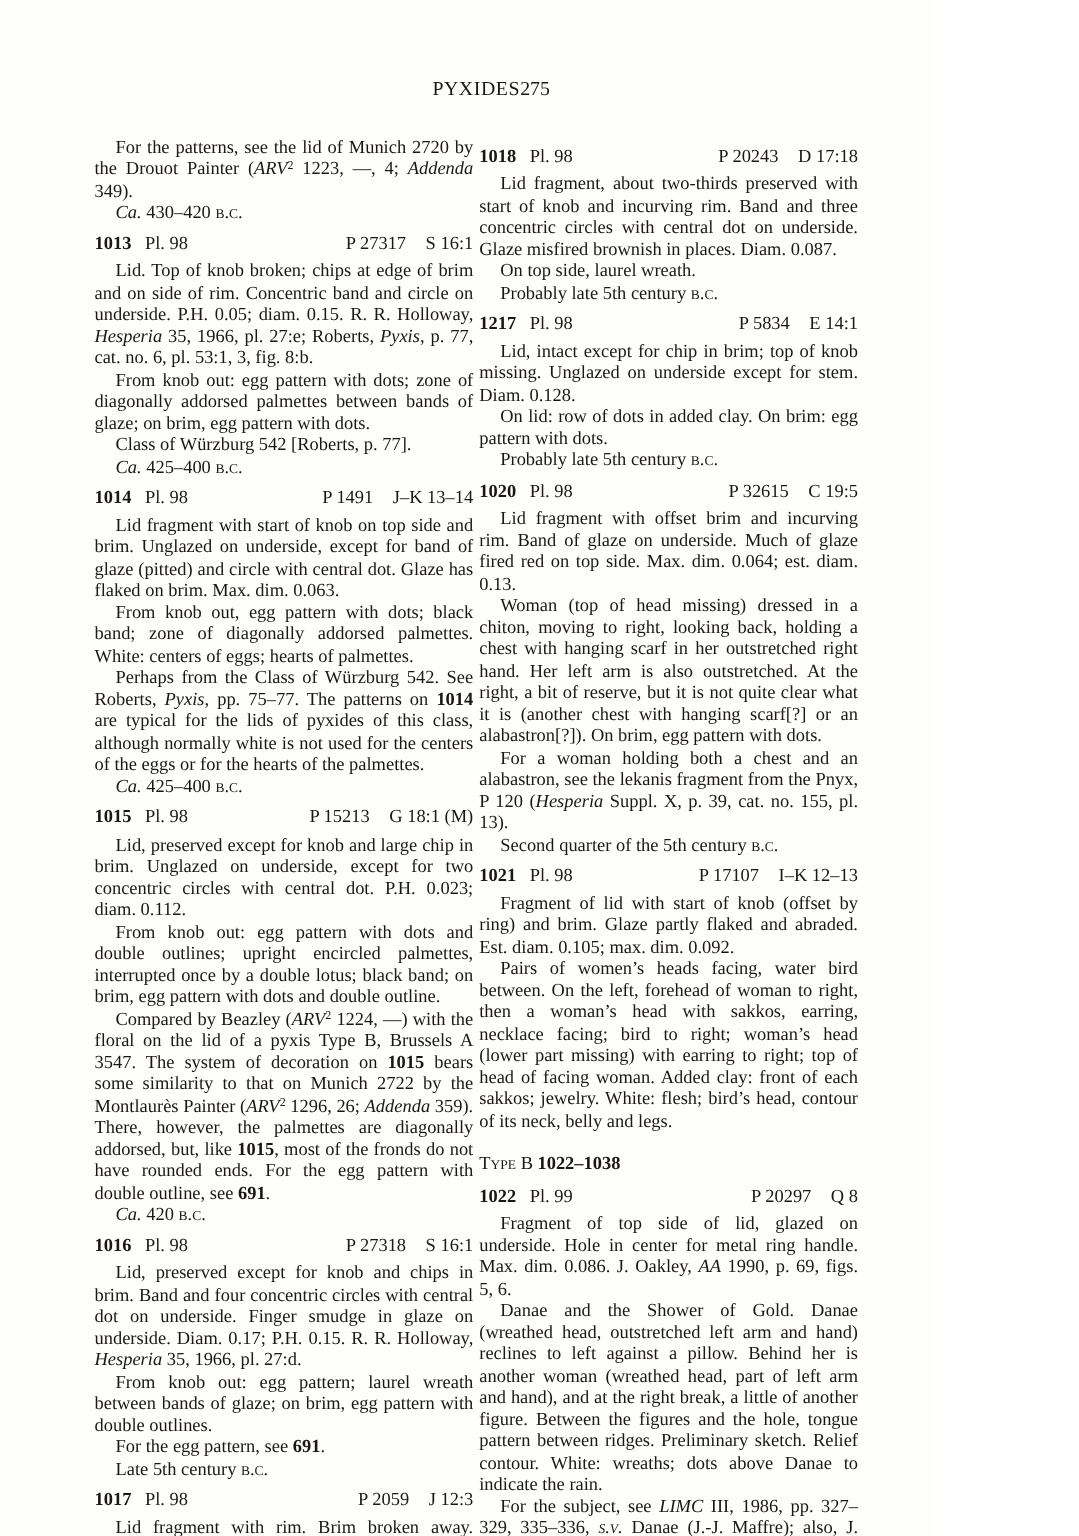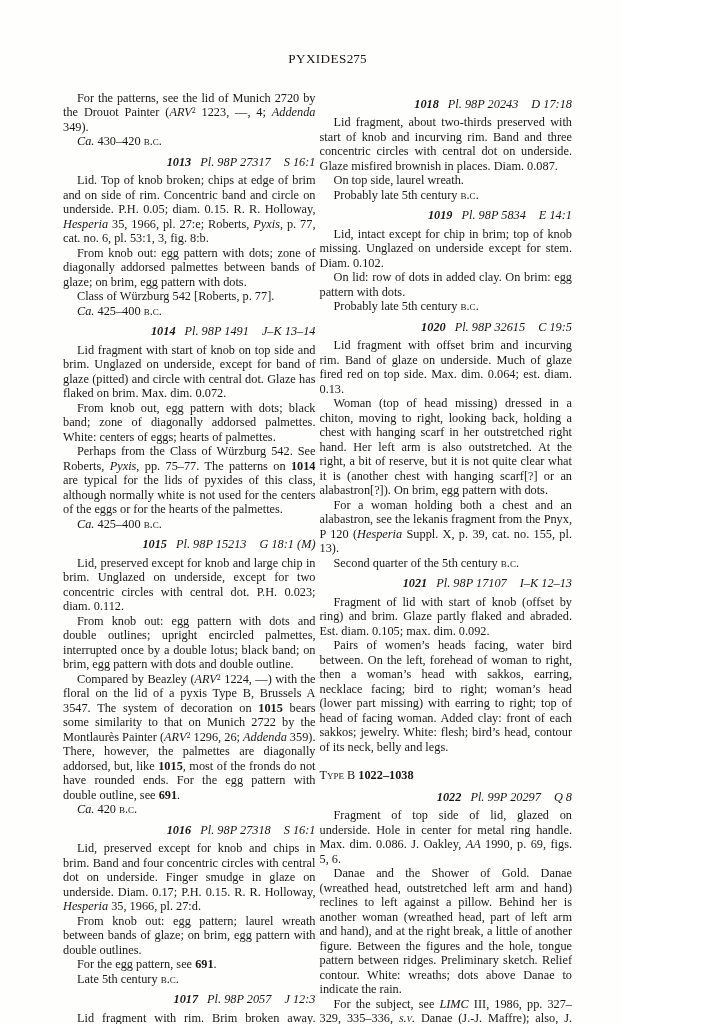--- a/index.html
+++ b/index.html
@@ -34,25 +34,24 @@
     gap: 4px;
   }
   .col { flex: 1 1 0; min-width: 0; }
   .p {
     text-align: justify;
     text-indent: 14px;
     margin: 0;
   }
   .entry-head {
     display: flex;
-    justify-content: flex-end;
+    justify-content: space-between;
     align-items: baseline;
     margin: 6px 0 4px 0;
     white-space: nowrap;
-    font-style: italic;
   }
   .eh-num { font-weight: 700; }
   .eh-plate { margin-left: 9px; }
   .eh-right { display: flex; gap: 13px; }
   .section-head {
     margin: 14px 0 7px 0;
   }
   .section-range { font-weight: 700; margin-left: 3px; }
   .sc { font-variant: small-caps; }
   b { font-weight: 700; }
@@ -82,21 +81,21 @@
         <div class="p">From knob out: egg pattern with dots; zone of diagonally addorsed palmettes between bands of glaze; on brim, egg pattern with dots.</div>
         <div class="p">Class of Würzburg 542 [Roberts, p. 77].</div>
         <div class="p"><i>Ca.</i> 425–400 <span class="sc">b.c.</span></div>
         <div class="entry-head">
           <span class="eh-left"><b class="eh-num">1014</b><span class="eh-plate">Pl. 98</span></span>
           <span class="eh-right">
             <span class="eh-inv">P 1491</span>
             <span class="eh-grid">J–K 13–14</span>
           </span>
         </div>
-        <div class="p">Lid fragment with start of knob on top side and brim. Unglazed on underside, except for band of glaze (pitted) and circle with central dot. Glaze has flaked on brim. Max. dim. 0.072.</div>
+        <div class="p">Lid fragment with start of knob on top side and brim. Unglazed on underside, except for band of glaze (pitted) and circle with central dot. Glaze has flaked on brim. Max. dim. 0.063.</div>
         <div class="p">From knob out, egg pattern with dots; black band; zone of diagonally addorsed palmettes. White: centers of eggs; hearts of palmettes.</div>
         <div class="p">Perhaps from the Class of Würzburg 542. See Roberts, <i>Pyxis</i>, pp. 75–77. The patterns on <b>1014</b> are typical for the lids of pyxides of this class, although normally white is not used for the centers of the eggs or for the hearts of the palmettes.</div>
         <div class="p"><i>Ca.</i> 425–400 <span class="sc">b.c.</span></div>
         <div class="entry-head">
           <span class="eh-left"><b class="eh-num">1015</b><span class="eh-plate">Pl. 98</span></span>
           <span class="eh-right">
             <span class="eh-inv">P 15213</span>
             <span class="eh-grid">G 18:1 (M)</span>
           </span>
         </div>
@@ -111,47 +110,47 @@
             <span class="eh-grid">S 16:1</span>
           </span>
         </div>
         <div class="p">Lid, preserved except for knob and chips in brim. Band and four concentric circles with central dot on underside. Finger smudge in glaze on underside. Diam. 0.17; P.H. 0.15. R. R. Holloway, <i>Hesperia</i> 35, 1966, pl. 27:d.</div>
         <div class="p">From knob out: egg pattern; laurel wreath between bands of glaze; on brim, egg pattern with double outlines.</div>
         <div class="p">For the egg pattern, see <b>691</b>.</div>
         <div class="p">Late 5th century <span class="sc">b.c.</span></div>
         <div class="entry-head">
           <span class="eh-left"><b class="eh-num">1017</b><span class="eh-plate">Pl. 98</span></span>
           <span class="eh-right">
-            <span class="eh-inv">P 2057</span>
+            <span class="eh-inv">P 2059</span>
             <span class="eh-grid">J 12:3</span>
           </span>
         </div>
         <div class="p">Lid fragment with rim. Brim broken away. Unglazed on underside. Max. dim. 0.158.</div>
         <div class="p">On top side, panther (top of head, most of hind legs missing) running to left. Above, narrow reserved band. Dilute glaze: ribs.</div>
         <div class="p">Late 5th century <span class="sc">b.c.</span></div>
       </section>
     <section class="col" id="col-right">
         <div class="entry-head">
           <span class="eh-left"><b class="eh-num">1018</b><span class="eh-plate">Pl. 98</span></span>
           <span class="eh-right">
             <span class="eh-inv">P 20243</span>
             <span class="eh-grid">D 17:18</span>
           </span>
         </div>
         <div class="p">Lid fragment, about two-thirds preserved with start of knob and incurving rim. Band and three concentric circles with central dot on underside. Glaze misfired brownish in places. Diam. 0.087.</div>
         <div class="p">On top side, laurel wreath.</div>
         <div class="p">Probably late 5th century <span class="sc">b.c.</span></div>
         <div class="entry-head">
-          <span class="eh-left"><b class="eh-num">1019</b><span class="eh-plate">Pl. 98</span></span>
+          <span class="eh-left"><b class="eh-num">1217</b><span class="eh-plate">Pl. 98</span></span>
           <span class="eh-right">
             <span class="eh-inv">P 5834</span>
             <span class="eh-grid">E 14:1</span>
           </span>
         </div>
-        <div class="p">Lid, intact except for chip in brim; top of knob missing. Unglazed on underside except for stem. Diam. 0.102.</div>
+        <div class="p">Lid, intact except for chip in brim; top of knob missing. Unglazed on underside except for stem. Diam. 0.128.</div>
         <div class="p">On lid: row of dots in added clay. On brim: egg pattern with dots.</div>
         <div class="p">Probably late 5th century <span class="sc">b.c.</span></div>
         <div class="entry-head">
           <span class="eh-left"><b class="eh-num">1020</b><span class="eh-plate">Pl. 98</span></span>
           <span class="eh-right">
             <span class="eh-inv">P 32615</span>
             <span class="eh-grid">C 19:5</span>
           </span>
         </div>
         <div class="p">Lid fragment with offset brim and incurving rim. Band of glaze on underside. Much of glaze fired red on top side. Max. dim. 0.064; est. diam. 0.13.</div>

